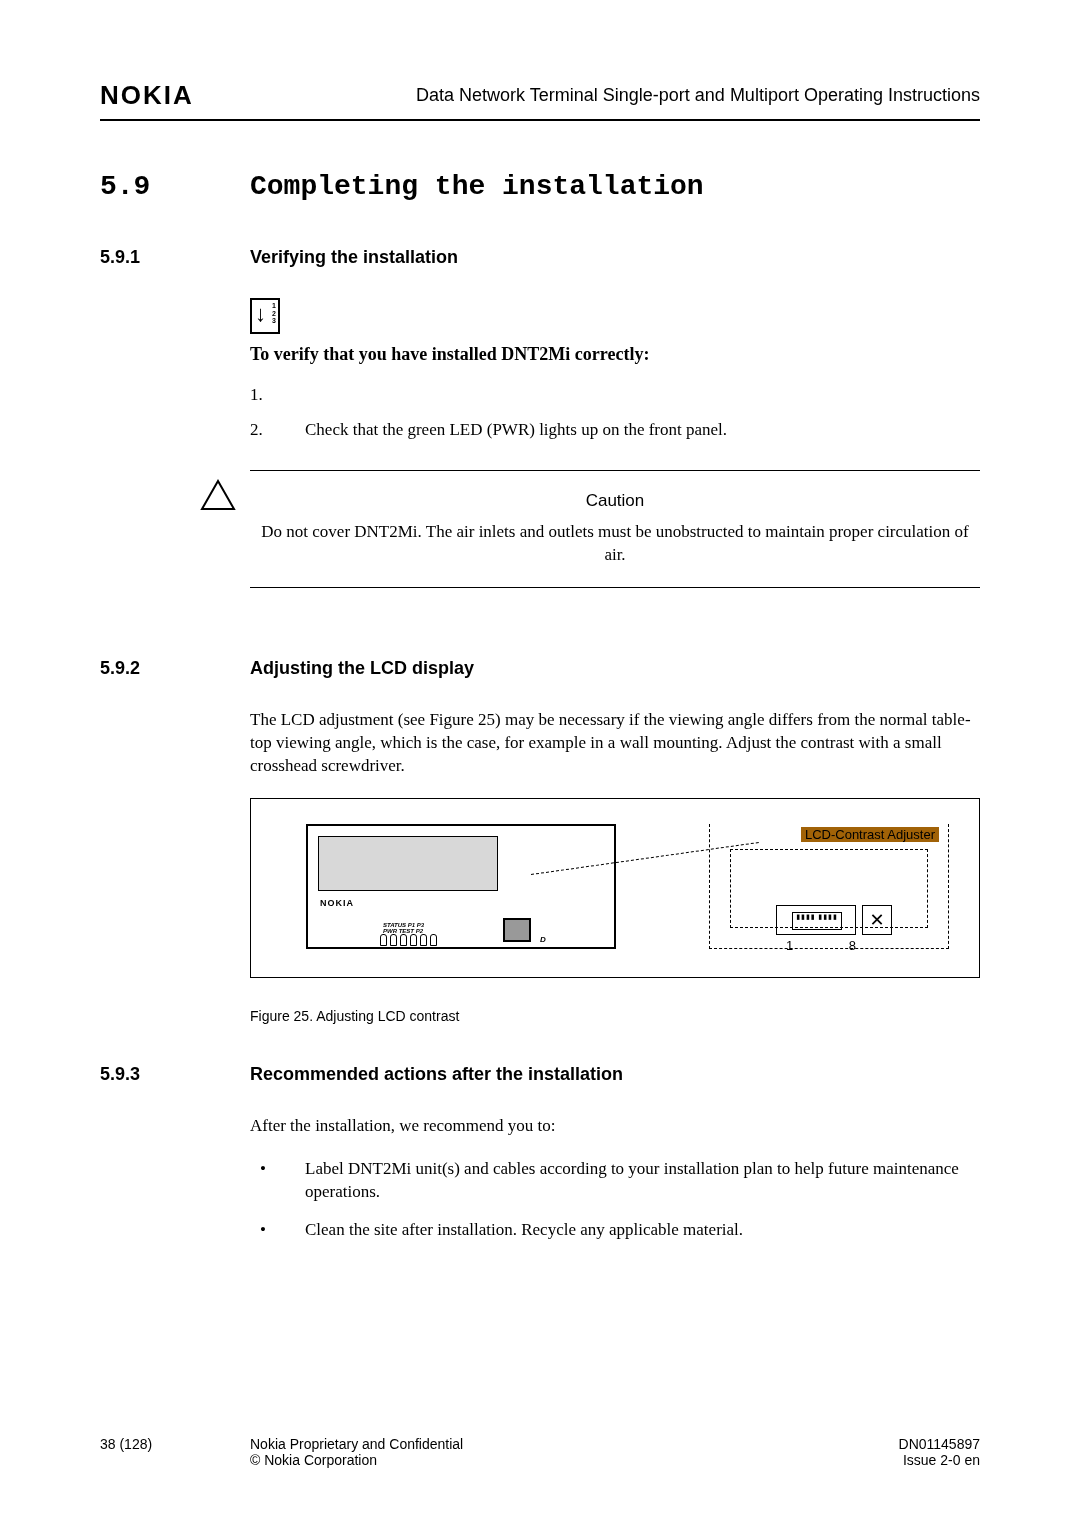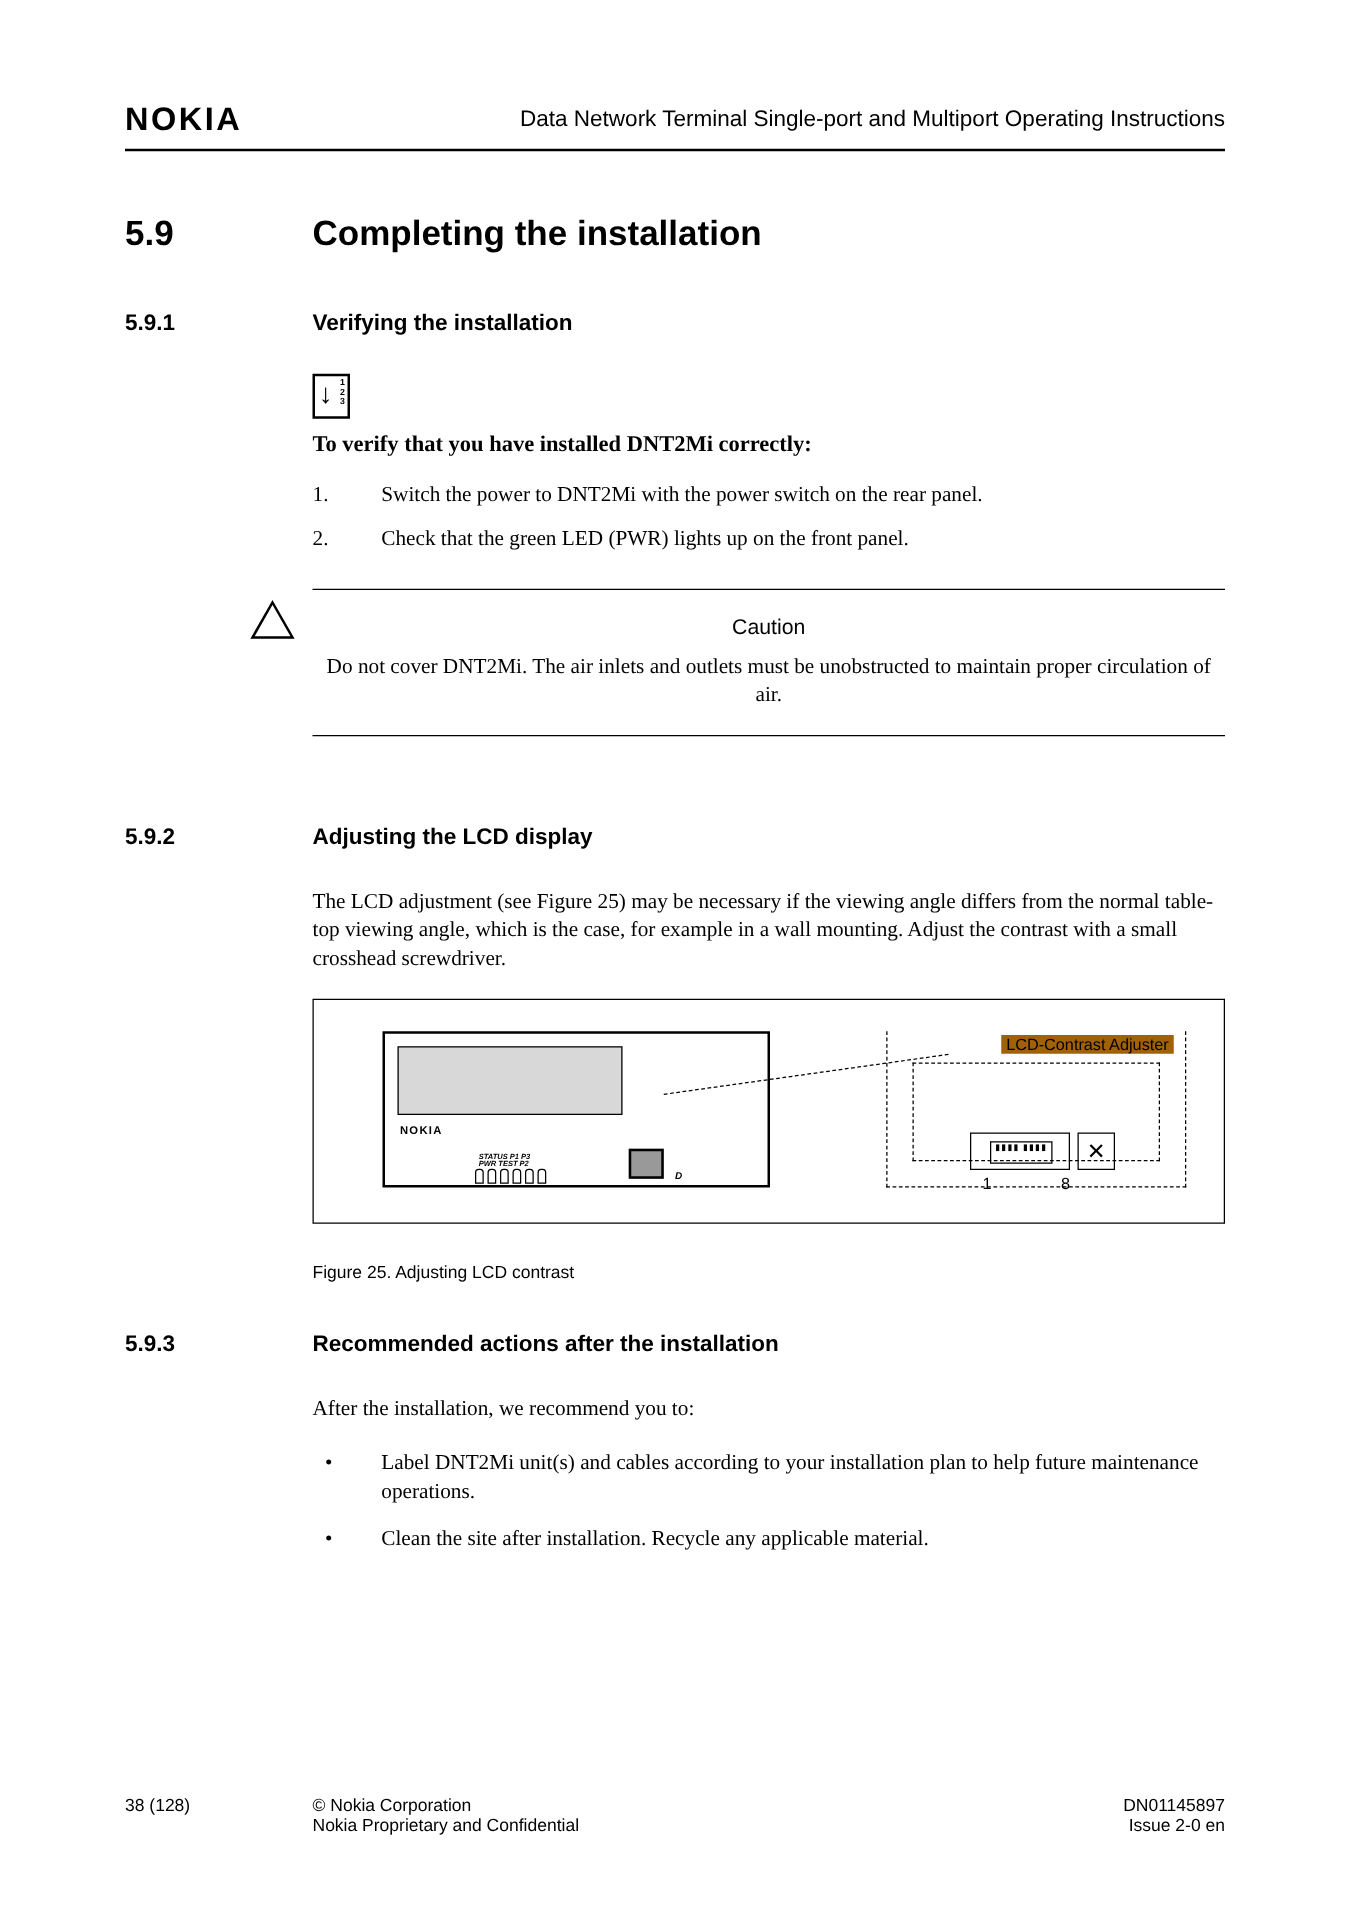--- a/index.html
+++ b/index.html
@@ -24,21 +24,21 @@
       font-weight: 900;
       font-size: 26px;
       letter-spacing: 2px;
       color: #000;
     }
     .header-doc-title {
       font-family: Arial, sans-serif;
       font-size: 18px;
     }
     .section-heading {
-      font-family: Liberation Sans, sans-serif;
+      font-family: Liberation Mono, monospace;
       font-size: 28px;
       font-weight: bold;
       margin-bottom: 45px;
       display: flex;
     }
     .section-number {
       width: 150px;
       flex-shrink: 0;
     }
     .subsection-heading {
@@ -338,21 +338,20 @@
   <div class="step-icon">
     <span class="step-icon-arrow">↓</span>
     <span class="step-icon-nums" style="white-space:pre;">1
 2
 3</span>
   </div>
   <div class="intro-bold">To verify that you have installed DNT2Mi correctly:</div>
   <ol class="numbered-list">
     <li>
       <span class="list-number">1.</span>
-      <span>Switch the power to DNT2Mi with the power switch on the rear panel.</span>
     </li>
     <li>
       <span class="list-number">2.</span>
       <span>Check that the green LED (PWR) lights up on the front panel.</span>
     </li>
   </ol>
 </div>
 
 <div class="caution-block">
   <svg class="caution-icon" width="36" height="32" viewBox="0 0 36 32">
@@ -423,20 +422,20 @@
     <li>
       <span class="bullet-marker">•</span>
       <span>Clean the site after installation. Recycle any applicable material.</span>
     </li>
   </ul>
 </div>
 
 <div class="footer">
   <div class="footer-left">38 (128)</div>
   <div class="footer-center">
+    <div>Nokia Proprietary and Confidential</div>
     <div>© Nokia Corporation</div>
-    <div>Nokia Proprietary and Confidential</div>
   </div>
   <div class="footer-right">
     <div>DN01145897</div>
     <div>Issue 2-0 en</div>
   </div>
 </div>
 
 </body></html>

